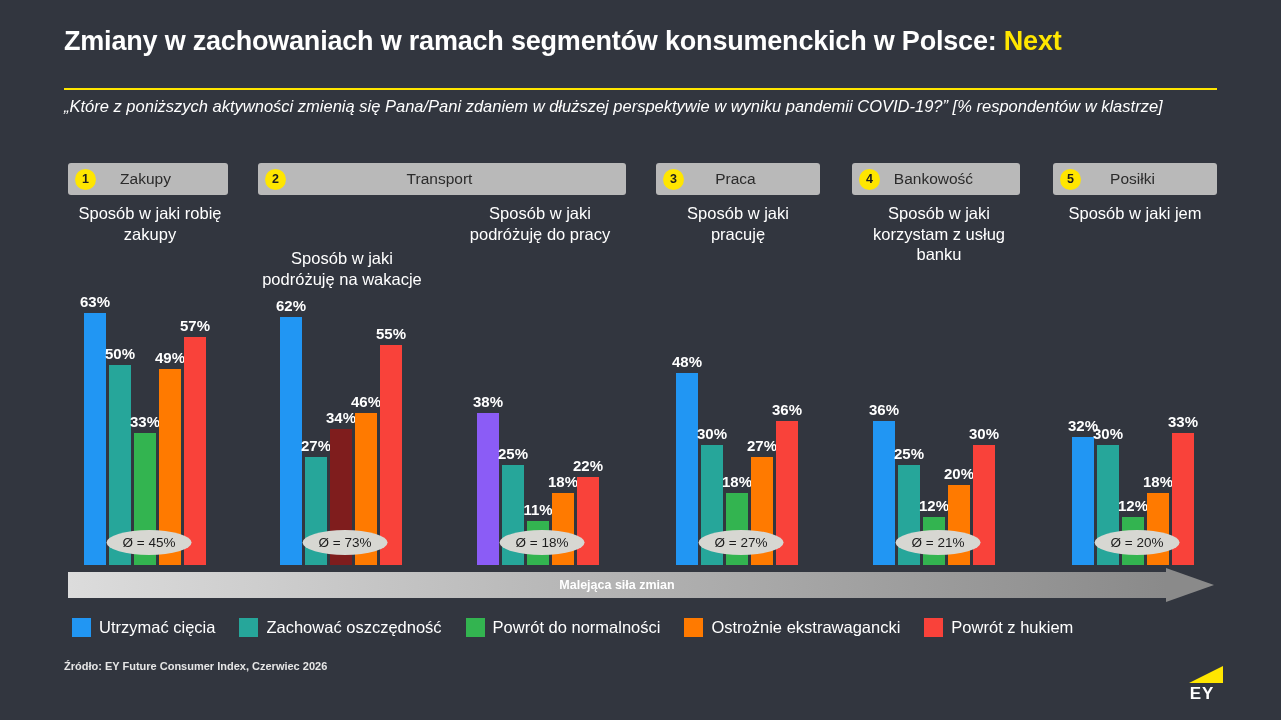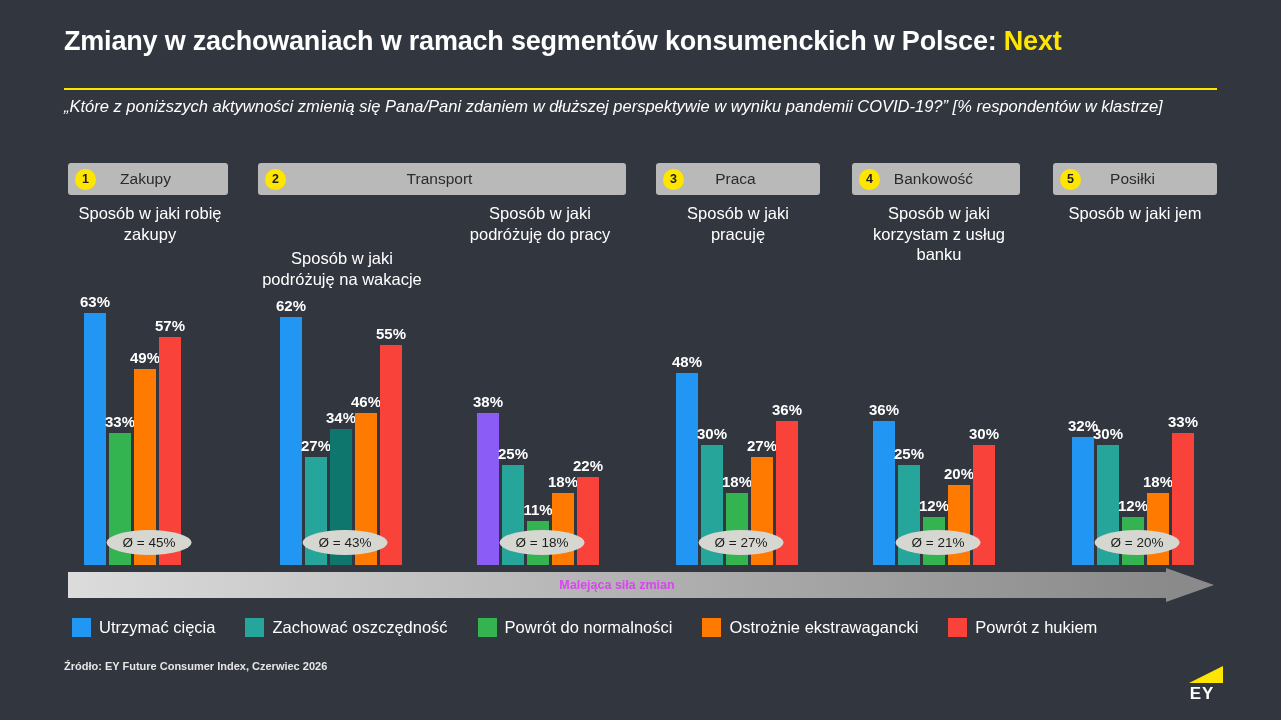--- a/index.html
+++ b/index.html
@@ -128,31 +128,31 @@
     border-top: 17px solid transparent;
     border-bottom: 17px solid transparent;
     border-left: 48px solid #8a8a8a;
   }
   .arrow-text {
     position: absolute;
     left: 0; top: 4px;
     width: 1098px; height: 26px;
     display: flex; align-items: center; justify-content: center;
     font-size: 12.5px; font-weight: bold;
-    color: #d946ef;
+    color: #ffffff;
   }
 
   
   .legend {
     position: absolute;
     left: 72px; top: 618px;
     width: 1140px;
     display: flex;
     align-items: center;
-    gap: 30px;
+    gap: 24px;
     font-size: 16.5px;
   }
   .legend .item { display: flex; align-items: center; gap: 8px; }
   .legend .swatch { width: 19px; height: 19px; flex: 0 0 auto; }
 
   
   .source {
     position: absolute;
     left: 64px; top: 660px;
     font-size: 11px;
@@ -217,20 +217,23 @@
 <div class="col-cap" style="left:856px; top:203px; width:166px;">Sposób w jaki korzystam z usług banku</div>
 <div class="col-cap" style="left:1055px;top:203px; width:160px;">Sposób w jaki jem</div>
 
 <div class="plot">
 
   <div class="group" style="left:84px; bottom:155px; width:130px; height:360px;">
     <div class="bars">
       <div class="bar" style="height:252px; background:#2196f3;">
           <span class="vlabel">63%</span>
         </div>
+      <div class="bar" style="height:200px; background:#26a69a;">
+          <span class="vlabel">50%</span>
+        </div>
       <div class="bar" style="height:132px; background:#33b450;">
           <span class="vlabel">33%</span>
         </div>
       <div class="bar" style="height:196px; background:#ff7a00;">
           <span class="vlabel">49%</span>
         </div>
       <div class="bar" style="height:228px; background:#f9423a;">
           <span class="vlabel">57%</span>
         </div>
     </div>
@@ -238,31 +241,31 @@
   </div>
 
   <div class="group" style="left:280px; bottom:155px; width:130px; height:360px;">
     <div class="bars">
       <div class="bar" style="height:248px; background:#2196f3;">
           <span class="vlabel">62%</span>
         </div>
       <div class="bar" style="height:108px; background:#26a69a;">
           <span class="vlabel">27%</span>
         </div>
-      <div class="bar" style="height:136px; background:#0f766e;">
+      <div class="bar" style="height:136px; background:#7f1d1d;">
           <span class="vlabel">34%</span>
         </div>
       <div class="bar" style="height:152px; background:#ff7a00;">
           <span class="vlabel">46%</span>
         </div>
       <div class="bar" style="height:220px; background:#f9423a;">
           <span class="vlabel">55%</span>
         </div>
     </div>
-    <div class="avg">Ø = 43%</div>
+    <div class="avg">Ø = 73%</div>
   </div>
 
   <div class="group" style="left:477px; bottom:155px; width:130px; height:360px;">
     <div class="bars">
       <div class="bar" style="height:152px; background:#8b5cf6;">
           <span class="vlabel">38%</span>
         </div>
       <div class="bar" style="height:100px; background:#26a69a;">
           <span class="vlabel">25%</span>
         </div>

